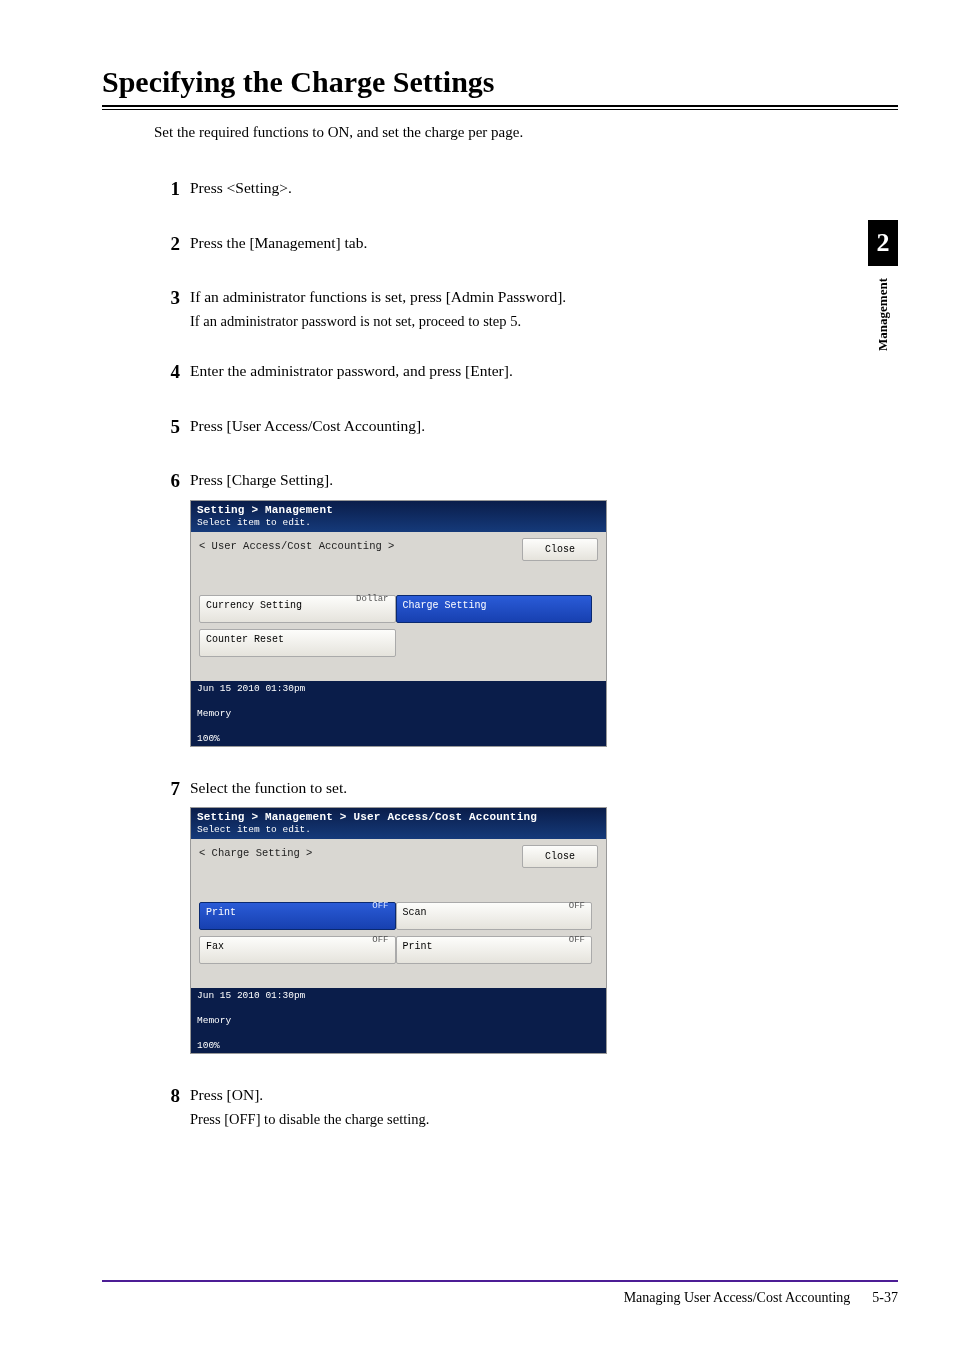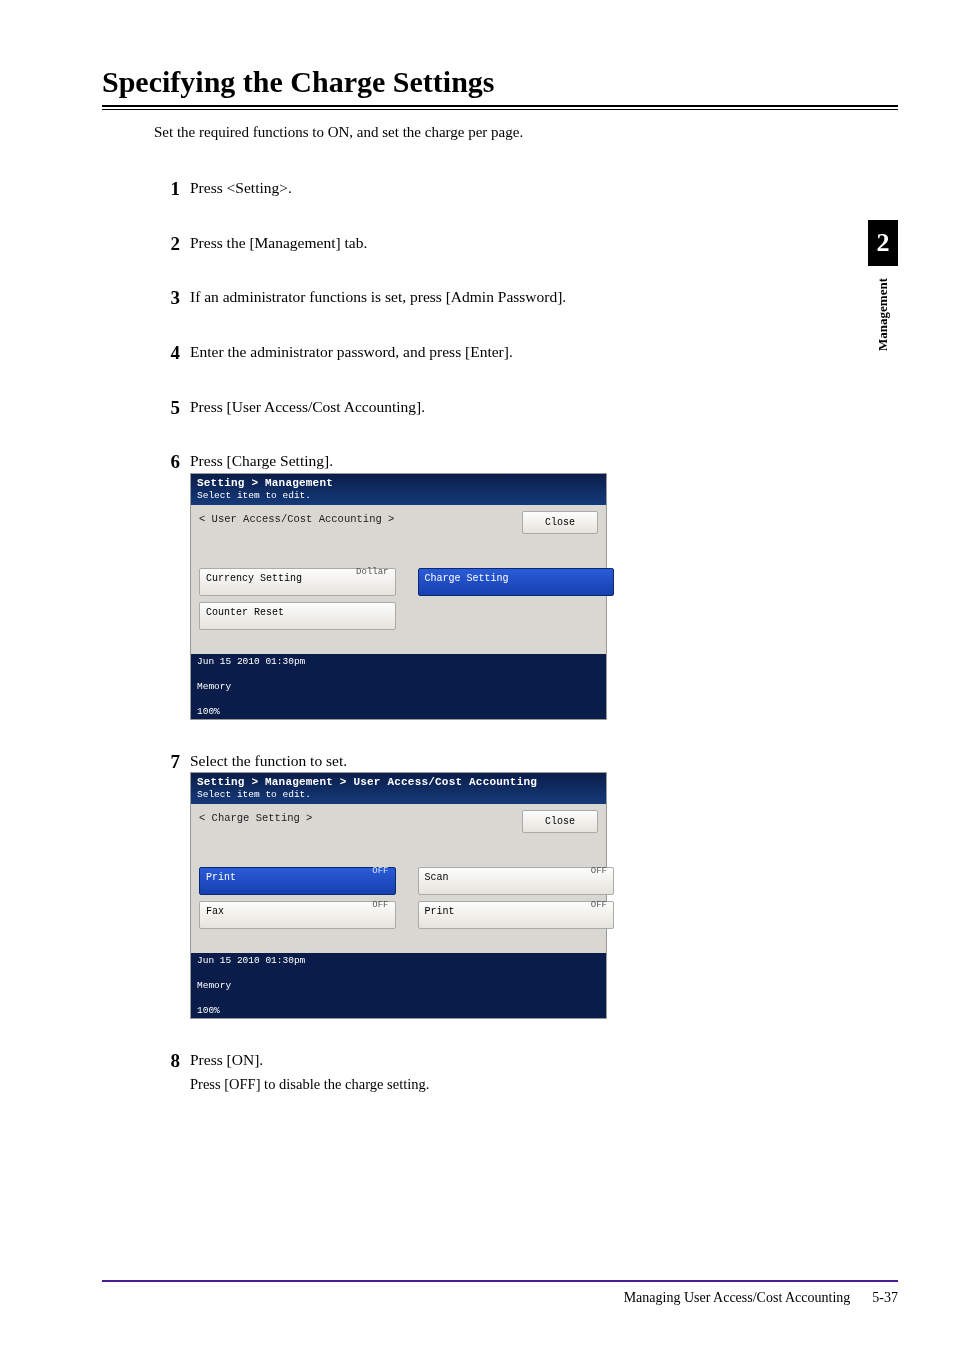--- a/index.html
+++ b/index.html
@@ -75,21 +75,21 @@
     text-align: right;
     padding-right: 10px;
     line-height: 1.3;
   }
   .step-body { flex: 1; }
   .step-main { font-size: 15.5px; line-height: 1.45; }
   .step-sub { font-size: 14.5px; margin-top: 4px; }
 
   
   .ui-panel {
-    margin-top: 0;
+    margin-top: 8px;
     width: 417px;
     border: 1px solid #999;
     font-family: "MS Gothic", "Courier New", monospace;
     font-size: 10px;
     color: #222;
   }
   .ui-top {
     background: linear-gradient(#0a1d4a, #153a7a);
     color: #fff;
     padding: 3px 6px 4px 6px;
@@ -111,21 +111,21 @@
     font-size: 10px;
     padding: 5px 22px;
     font-family: inherit;
     text-align: right;
   }
   .ui-body {
     background: #d9d7d2;
     padding: 6px 8px 18px 8px;
     min-height: 90px;
   }
-  .ui-row { display: flex; gap: 22px; margin-bottom: 6px; }
+  .ui-row { display: flex; gap: 0; margin-bottom: 6px; }
   .ui-btn {
     flex: 1;
     background: linear-gradient(#fdfdfb, #e5e3dc);
     border: 1px solid #aaa;
     border-radius: 2px;
     font-size: 10px;
     font-family: inherit;
     text-align: left;
     padding: 4px 6px 4px 6px;
     height: 28px;
@@ -202,20 +202,21 @@
       <div class="step-num">2</div>
       <div class="step-body">
           <div class="step-main">Press the [Management] tab.</div>
         </div>
     </div>
 
     <div class="step">
       <div class="step-num">3</div>
       <div class="step-body">
         <div class="step-main">If an administrator functions is set, press [Admin Password].</div>
+        <div class="step-sub">If an administrator password is not set, proceed to step 5.</div>
       </div>
     </div>
 
     <div class="step">
       <div class="step-num">4</div>
       <div class="step-body">
           <div class="step-main">Enter the administrator password, and press [Enter].</div>
         </div>
     </div>
 

